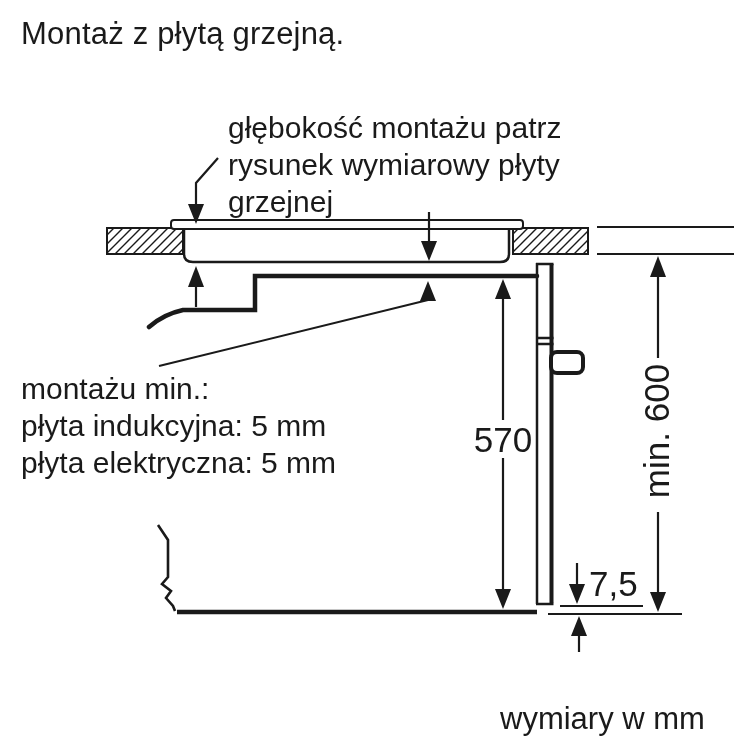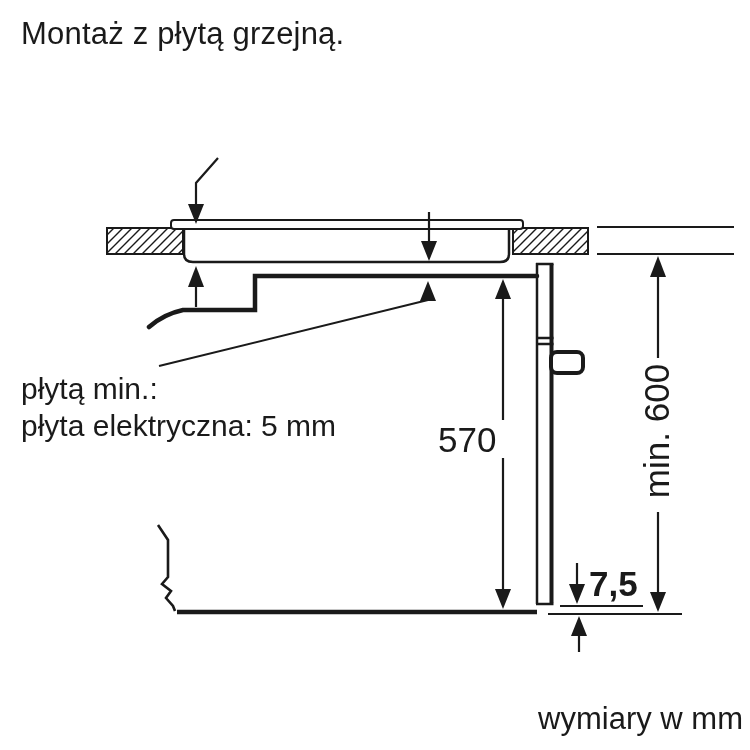--- a/index.html
+++ b/index.html
@@ -11,24 +11,24 @@
     position:relative;
     overflow:hidden;
   }
   .stage{position:absolute;inset:0;width:750px;height:750px;}
   svg.lineart{position:absolute;left:0;top:0;}
   .txt{position:absolute;white-space:nowrap;color:#1a1a1a;}
   .title{left:21px;top:16px;font-size:31px;letter-spacing:0.2px;}
   .annotation{left:228px;top:109px;font-size:30px;line-height:37px;}
   .clearance{left:21px;top:370px;font-size:30px;line-height:37px;}
   .dim{font-size:35px;}
-  .dim-570{left:438px;top:420px;width:90px;text-align:left;}
+  .dim-570{left:458px;top:420px;width:90px;text-align:center;}
   .dim-600{left:657px;top:431px;transform:translate(-50%,-50%) rotate(-90deg);}
-  .dim-75{left:589px;top:564px;font-weight:bold;}
-  .footer{left:500px;top:701px;width:243px;text-align:right;font-size:31px;}
+  .dim-75{left:589px;top:564px;}
+  .footer{left:500px;top:701px;width:243px;text-align:left;font-size:31px;}
 </style>
 </head>
 <body>
 
 <div class="stage">
 
   <svg class="lineart" width="750" height="750" viewBox="0 0 750 750">
     <defs>
       <pattern id="hatch" width="9" height="9" patternUnits="userSpaceOnUse">
         <path d="M0,9 L9,0 M-1,1 L1,-1 M8,10 L10,8" stroke="#1a1a1a" stroke-width="1.4" fill="none"></path>
@@ -102,23 +102,29 @@
       <line x1="548" y1="614" x2="682" y2="614" stroke="#1a1a1a" stroke-width="2"></line>
       <line x1="577" y1="563" x2="577" y2="585" stroke="#1a1a1a" stroke-width="2.2"></line>
       <polygon points="577,604 569,584 585,584" fill="#1a1a1a"></polygon>
       <line x1="579" y1="652" x2="579" y2="635" stroke="#1a1a1a" stroke-width="2.2"></line>
       <polygon points="579,616 571,636 587,636" fill="#1a1a1a"></polygon>
     </g>
   </svg>
 
   <div class="txt title">Montaż z płytą grzejną.</div>
 
+  <div class="txt annotation">
+    <div>głębokość montażu patrz</div>
+    <div>rysunek wymiarowy płyty</div>
+    <div>grzejnej</div>
+  </div>
 
   <div class="txt clearance">
-    <div>płytą min.:</div>
+    <div>montażu min.:</div>
+    <div>płyta indukcyjna: 5 mm</div>
     <div>płyta elektryczna: 5 mm</div>
   </div>
 
   <div class="txt dim dim-570">570</div>
   <div class="txt dim dim-600">min. 600</div>
   <div class="txt dim dim-75">7,5</div>
 
   <div class="txt footer">wymiary w mm</div>
 </div>
 

